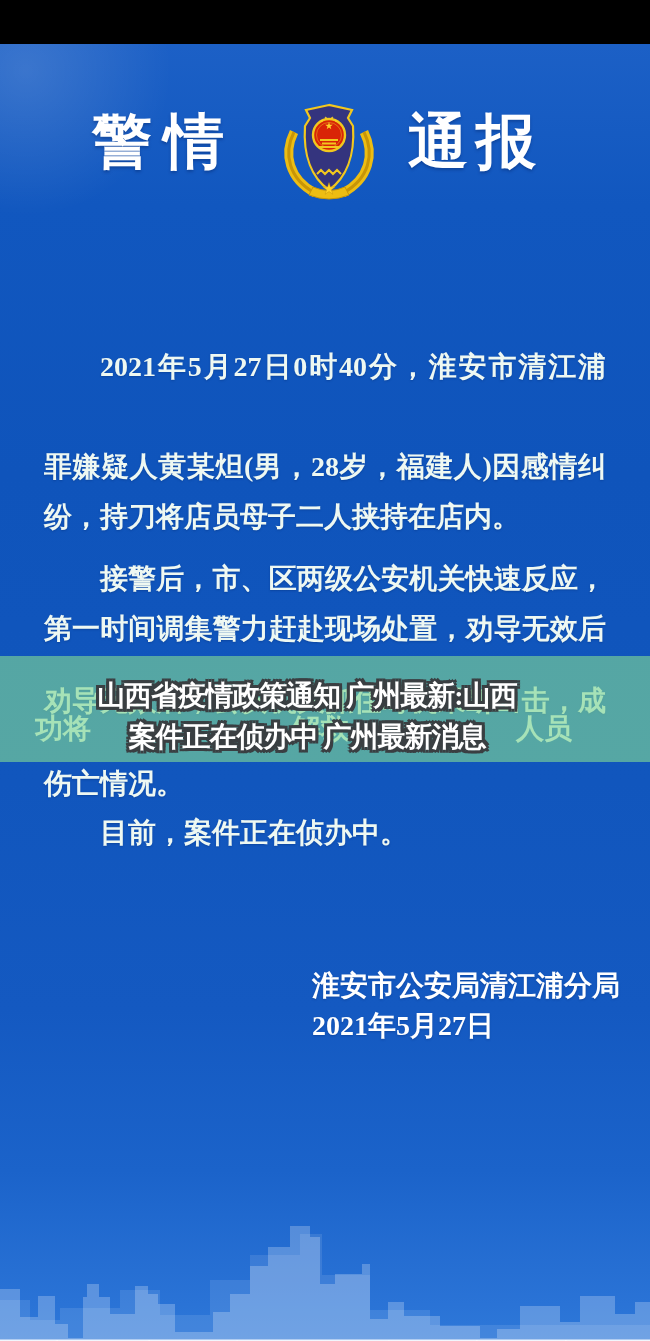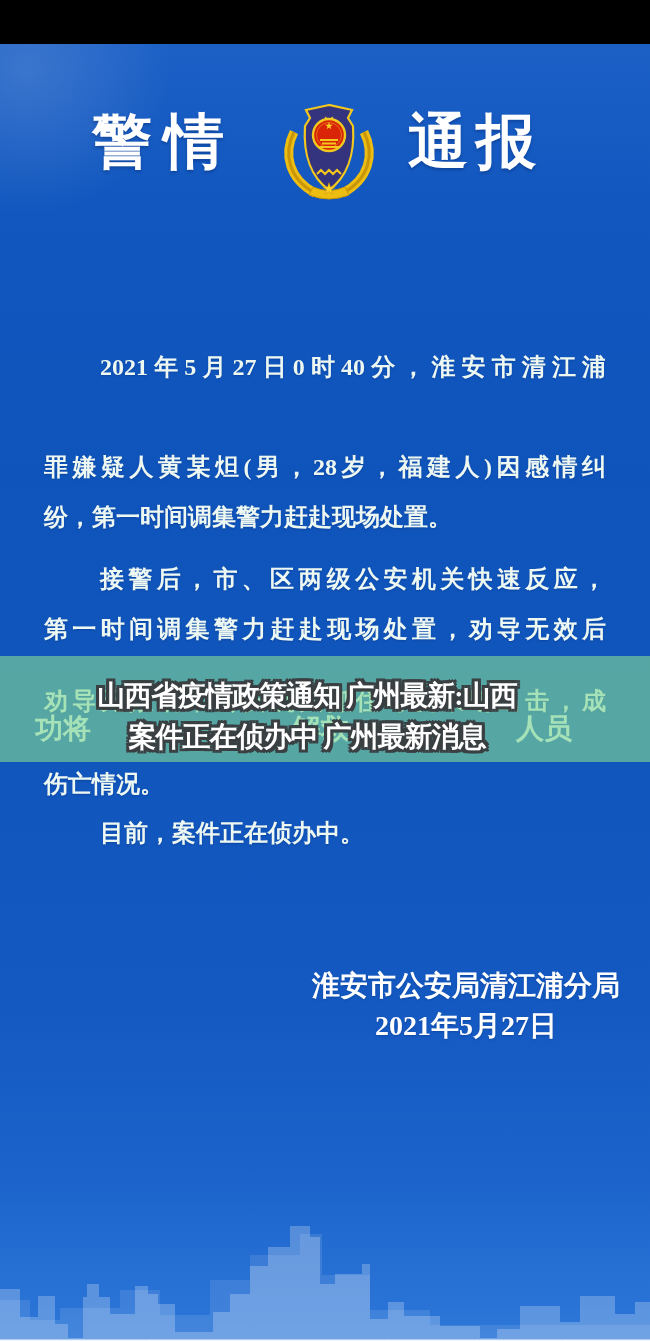--- a/index.html
+++ b/index.html
@@ -12,36 +12,36 @@
     margin-top: 44px;
   }
   
   .hdr-char{position:absolute;top:66px;font-size:60px;font-weight:700;color:#ffffff;
     letter-spacing:12px;line-height:64px;text-shadow:0 2px 3px rgba(0,30,90,0.35);}
   #hdr-left{left:92px;}
   #hdr-right{left:408px;letter-spacing:8px;}
   #badge{position:absolute;left:279px;top:58px;width:100px;height:100px;}
   
   .bline{position:absolute;left:44px;width:562px;height:50px;line-height:50px;
-    font-size:24px;font-weight:700;color:#eef8f2;white-space:nowrap;
+    font-size:28px;font-weight:700;color:#eef8f2;white-space:nowrap;
     text-align:justify;text-align-last:justify;text-shadow:0 1px 2px rgba(0,40,110,0.35);}
   .bline.short{text-align:left;text-align-last:left;}
   .bline.indent{text-indent:56px;}
   .frag{position:absolute;top:660px;height:50px;line-height:50px;font-size:28px;
     font-weight:700;color:#eef8f2;white-space:nowrap;}
   
   #band{position:absolute;left:0;top:612px;width:650px;height:106px;
     background:rgba(125,212,150,0.64);z-index:3;}
   #overlay-title{position:absolute;left:0;top:631px;width:614px;z-index:4;
     text-align:center;font-size:28px;line-height:41px;font-weight:900;
     letter-spacing:-1px;color:#ffffff;white-space:nowrap;
     text-shadow:-3px -3px 0 #3a3f42,3px -3px 0 #3a3f42,-3px 3px 0 #3a3f42,
       3px 3px 0 #3a3f42,-3px 0 0 #3a3f42,3px 0 0 #3a3f42,0 -3px 0 #3a3f42,0 3px 0 #3a3f42;}
   
-  #signature{position:absolute;right:30px;top:922px;text-align:center;
+  #signature{position:absolute;right:30px;top:922px;
     font-size:28px;line-height:40px;font-weight:700;color:#ffffff;
     text-shadow:0 1px 2px rgba(0,40,110,0.35);}
   
   #scenery{position:absolute;left:0;top:1176px;width:650px;height:165px;z-index:1;}
 </style>
 </head>
 <body>
 
 <div id="stage">
 
@@ -71,21 +71,21 @@
 
     <polyline points="38,72 42,68 46,72 50,68 54,72 58,68 62,72" stroke="#f2c81e" stroke-width="2" fill="none"></polyline>
 
     <use href="#st" transform="translate(50,87) scale(6.5)" fill="#ffd428" stroke="#b8860b" stroke-width="0.06"></use>
   </svg>
 
   <div id="hdr-right" class="hdr-char">通报</div>
 
   <div class="bline indent" style="top:298px">2021年5月27日0时40分，淮安市清江浦</div>
   <div class="bline" style="top:398px">罪嫌疑人黄某炟(男，28岁，福建人)因感情纠</div>
-  <div class="bline short" style="top:448px">纷，第一时间调集警力赶赴现场处置。</div>
+  <div class="bline short" style="top:448px">纷，持刀将店员母子二人挟持在店内。</div>
   <div class="bline indent" style="top:510px">接警后，市、区两级公安机关快速反应，</div>
   <div class="bline" style="top:560px">第一时间调集警力赶赴现场处置，劝导无效后</div>
   <div class="bline" style="top:632px">劝导无效后，公安机关抓住时机果断出击，成</div>
   <span class="frag" style="left:35px">功将</span>
   <span class="frag" style="left:293px">解救</span>
   <span class="frag" style="left:516px">人员</span>
   <div class="bline short indent" style="top:764px">目前，案件正在侦办中。</div>
   <div class="bline short" style="top:715px">伤亡情况。</div>
 
   <div id="band"></div>

